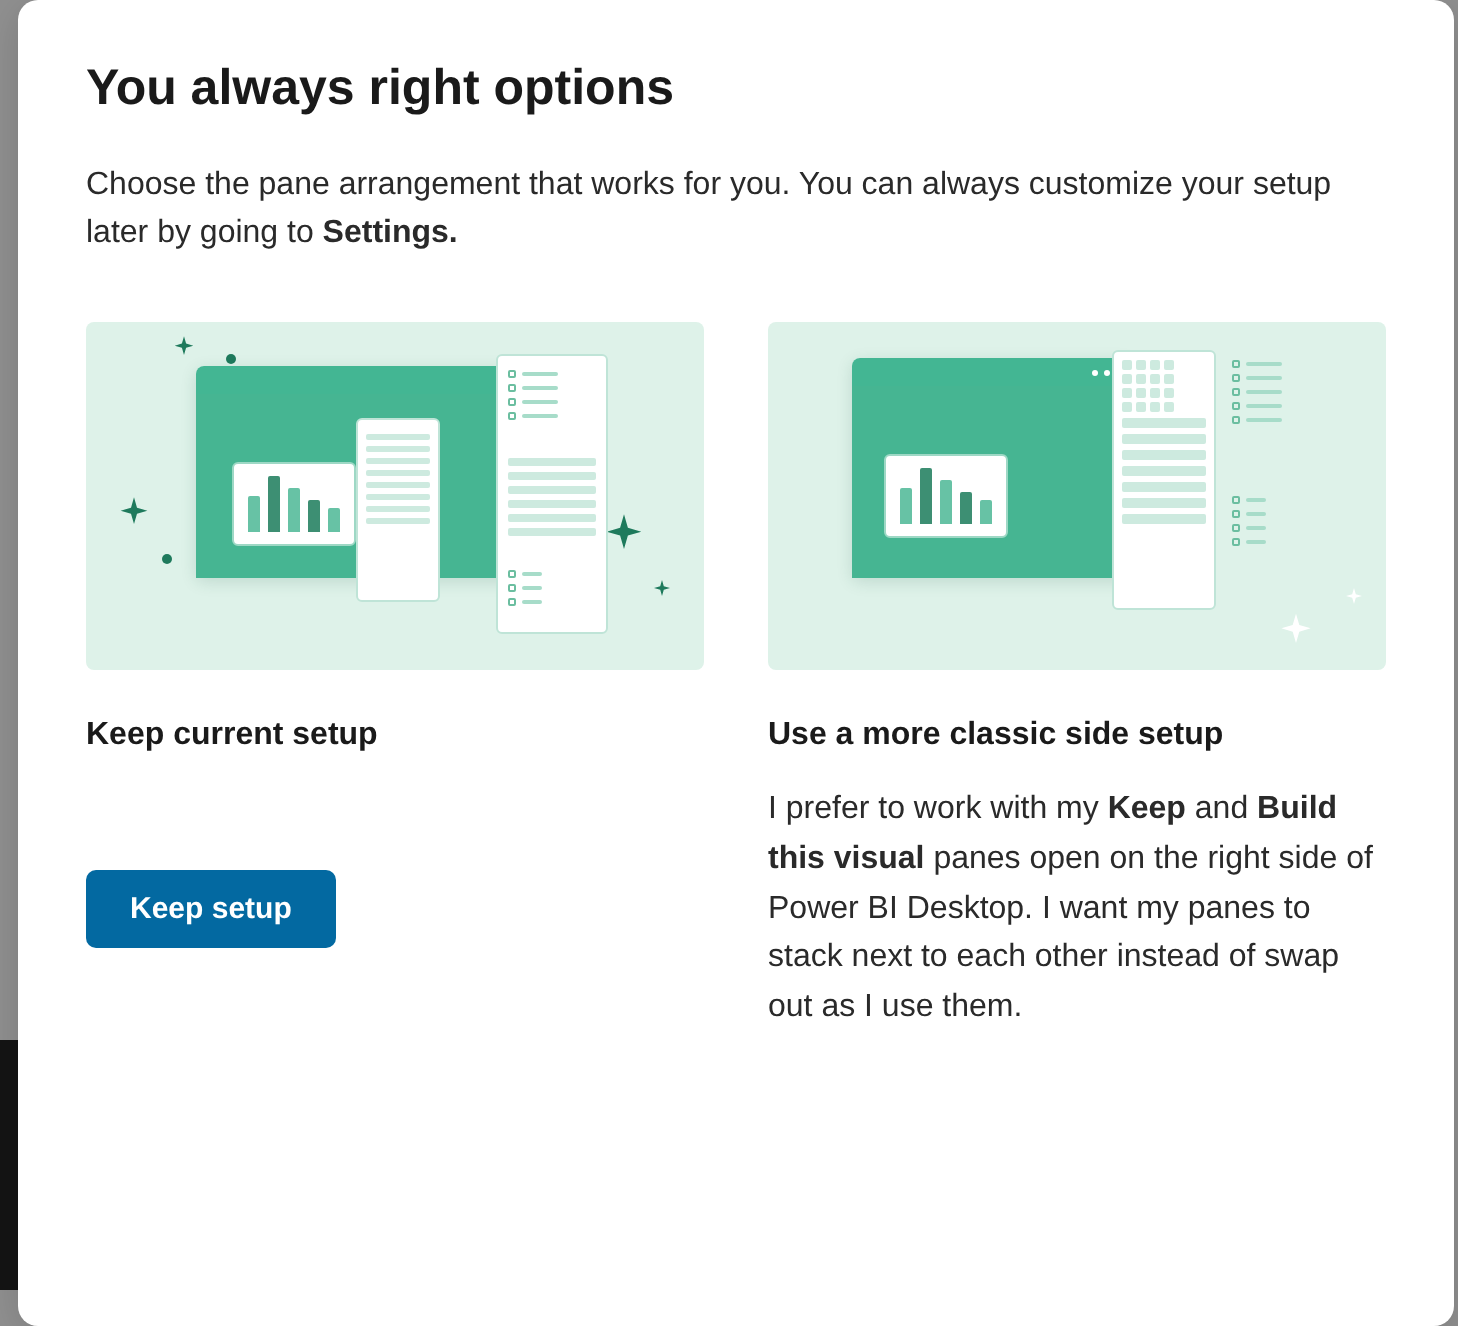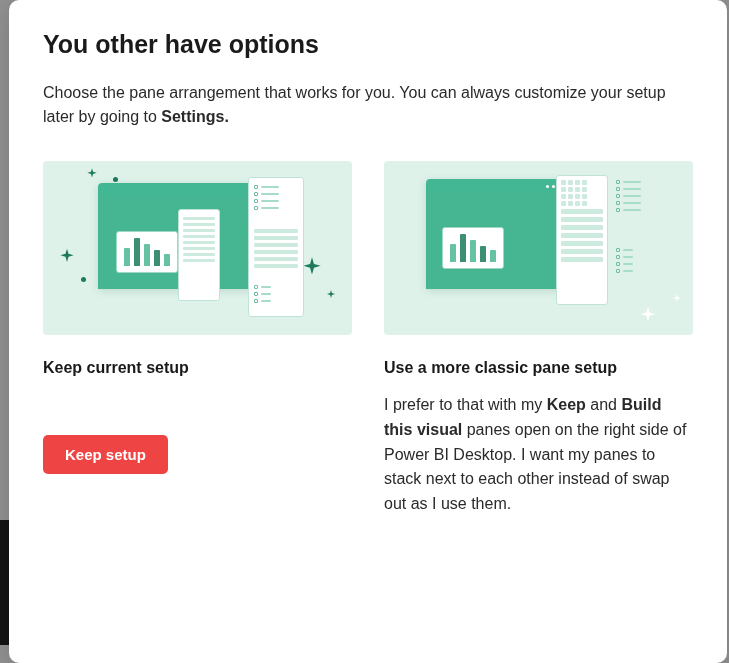--- a/index.html
+++ b/index.html
@@ -64,21 +64,21 @@
       font-size: 16px;
       color: #2a2a2a;
       line-height: 1.55;
       flex: 1;
     }
     .opt-desc b { font-weight: 600; }
     .btn-row {
       margin-top: 42px;
     }
     .btn {
-      background: #ef4444;
+      background: #0369a1;
       color: #ffffff;
       border: none;
       border-radius: 5px;
       padding: 11px 22px;
       font-size: 15px;
       font-weight: 600;
       cursor: pointer;
       font-family: inherit;
     }
 
@@ -186,21 +186,21 @@
       height: 125px;
       background: #141414;
     }
   </style>
 </head>
 <body>
 
 <div class="left-stub"></div>
 
 <div class="dialog">
-  <h1 class="title">You other have options</h1>
+  <h1 class="title">You always right options</h1>
   <p class="subtitle">
     <span>Choose the pane arrangement that works for you. You can always customize your setup later by going to </span><b>Settings.</b>
   </p>
 
   <div class="options">
 
     <div class="option">
       <div class="illus">
 
         <div class="sparkle" style="top:6px; left:42px;">
@@ -399,21 +399,21 @@
               <path fill="currentColor" d="M12 2l1.8 6.2L20 10l-6.2 1.8L12 18l-1.8-6.2L4 10l6.2-1.8z"></path>
             </svg>
         </div>
         <div class="sparkle white" style="bottom:30px; right:10px;">
           <svg width="12" height="12" viewBox="0 0 24 24">
               <path fill="currentColor" d="M12 2l1.8 6.2L20 10l-6.2 1.8L12 18l-1.8-6.2L4 10l6.2-1.8z"></path>
             </svg>
         </div>
       </div>
 
-      <div class="opt-title">Use a more classic pane setup</div>
+      <div class="opt-title">Use a more classic side setup</div>
       <div class="opt-desc">
-        <span>I prefer to that with my </span><b>Keep</b><span> and </span><b>Build this visual</b><span> panes open on the right side of Power BI Desktop. I want my panes to stack next to each other instead of swap out as I use them.</span>
+        <span>I prefer to work with my </span><b>Keep</b><span> and </span><b>Build this visual</b><span> panes open on the right side of Power BI Desktop. I want my panes to stack next to each other instead of swap out as I use them.</span>
       </div>
 
     </div>
 
   </div>
 </div>
 
 </body></html>

